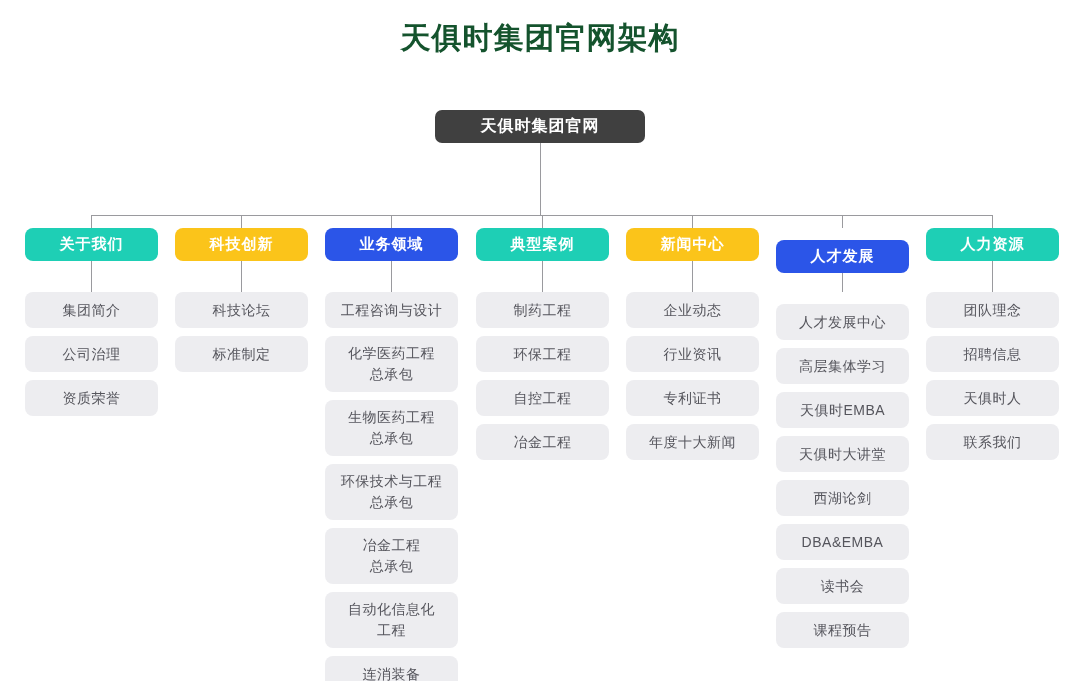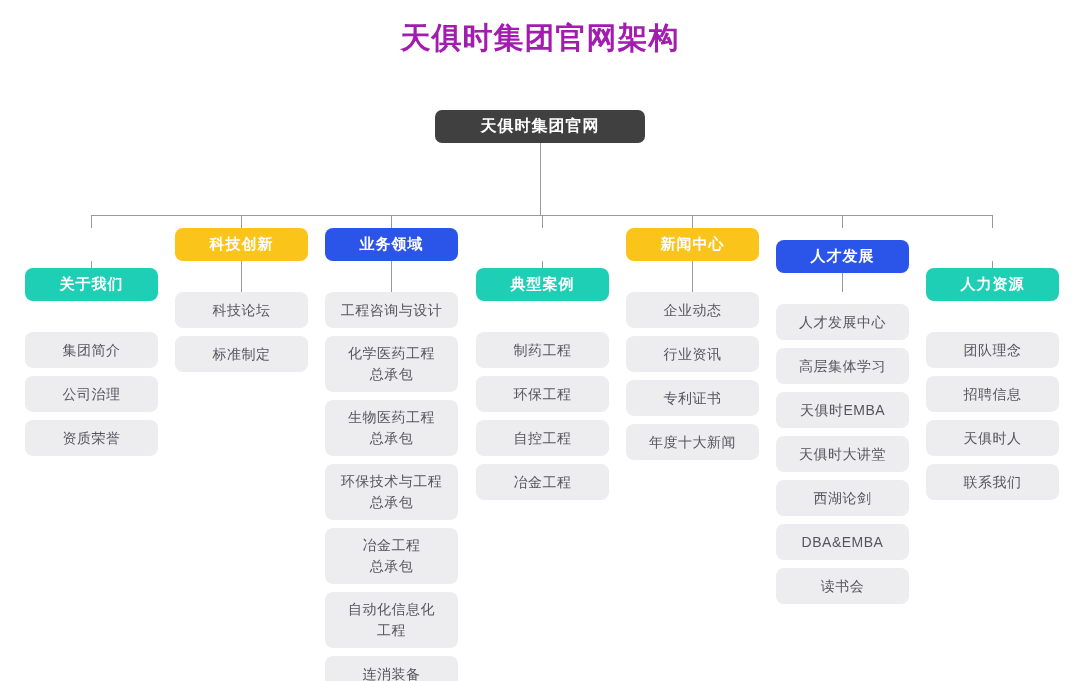--- a/index.html
+++ b/index.html
@@ -22,21 +22,21 @@
   }
 
   .page-title {
     position: absolute;
     top: 18px;
     left: 0;
     width: 1080px;
     text-align: center;
     font-size: 30px;
     font-weight: bold;
-    color: #a21caf;
+    color: #14532d;
     letter-spacing: 1px;
   }
 
   
   .root-node {
     position: absolute;
     left: 435px;
     top: 110px;
     width: 210px;
     height: 33px;
@@ -80,21 +80,21 @@
     display: flex;
     align-items: center;
     justify-content: center;
     font-size: 15px;
     font-weight: bold;
     color: #ffffff;
     letter-spacing: 1px;
     box-sizing: border-box;
     margin-bottom: 31px;
   }
-  .col-header.teal  { background: #1ecfb5; margin-top: 40px; }
+  .col-header.teal  { background: #1ecfb5; }
   .col-header.yellow{ background: #fbc41a; }
   .col-header.blue  { background: #2b55e8; }
 
   .child-list {
     width: 100%;
     display: flex;
     flex-direction: column;
     align-items: center;
     gap: 8px;
   }
@@ -215,20 +215,21 @@
           <span>人才发展</span>
         </div>
         <div class="child-list">
           <div class="child-box"><span>人才发展中心</span></div>
           <div class="child-box"><span>高层集体学习</span></div>
           <div class="child-box"><span>天俱时EMBA</span></div>
           <div class="child-box"><span>天俱时大讲堂</span></div>
           <div class="child-box"><span>西湖论剑</span></div>
           <div class="child-box"><span>DBA&amp;EMBA</span></div>
           <div class="child-box"><span>读书会</span></div>
+          <div class="child-box"><span>课程预告</span></div>
         </div>
       </div>
       <div class="column" style="left: 926px; width: 133px;">
         <div class="col-header teal">
           <span>人力资源</span>
         </div>
         <div class="child-list">
           <div class="child-box"><span>团队理念</span></div>
           <div class="child-box"><span>招聘信息</span></div>
           <div class="child-box"><span>天俱时人</span></div>

